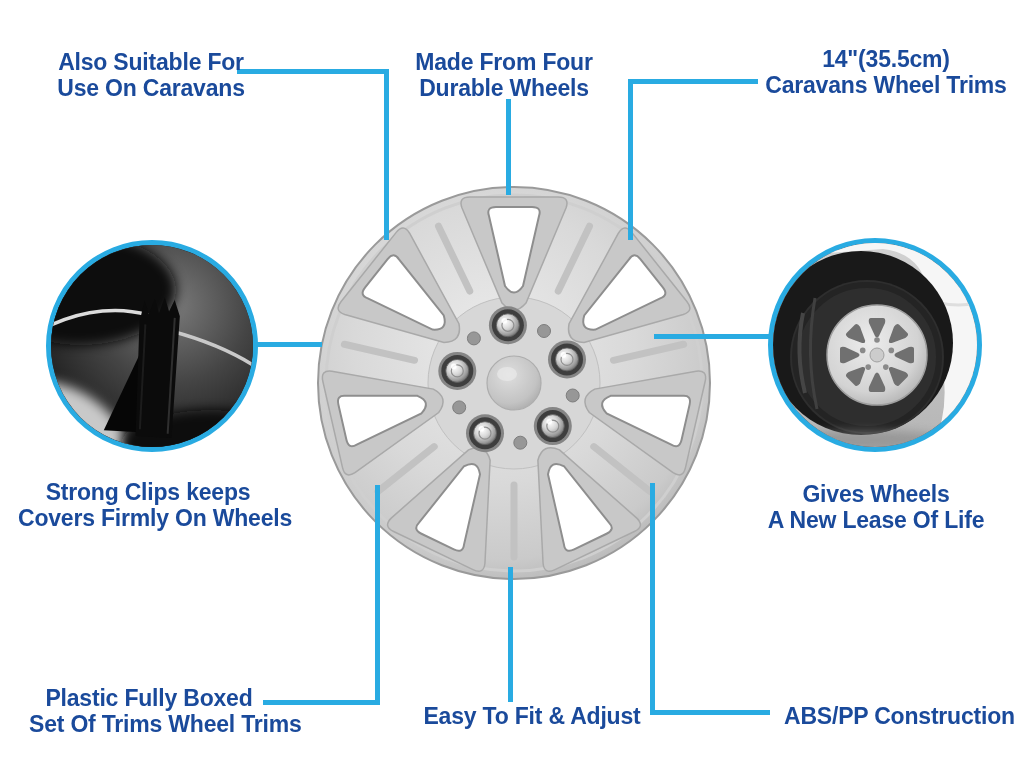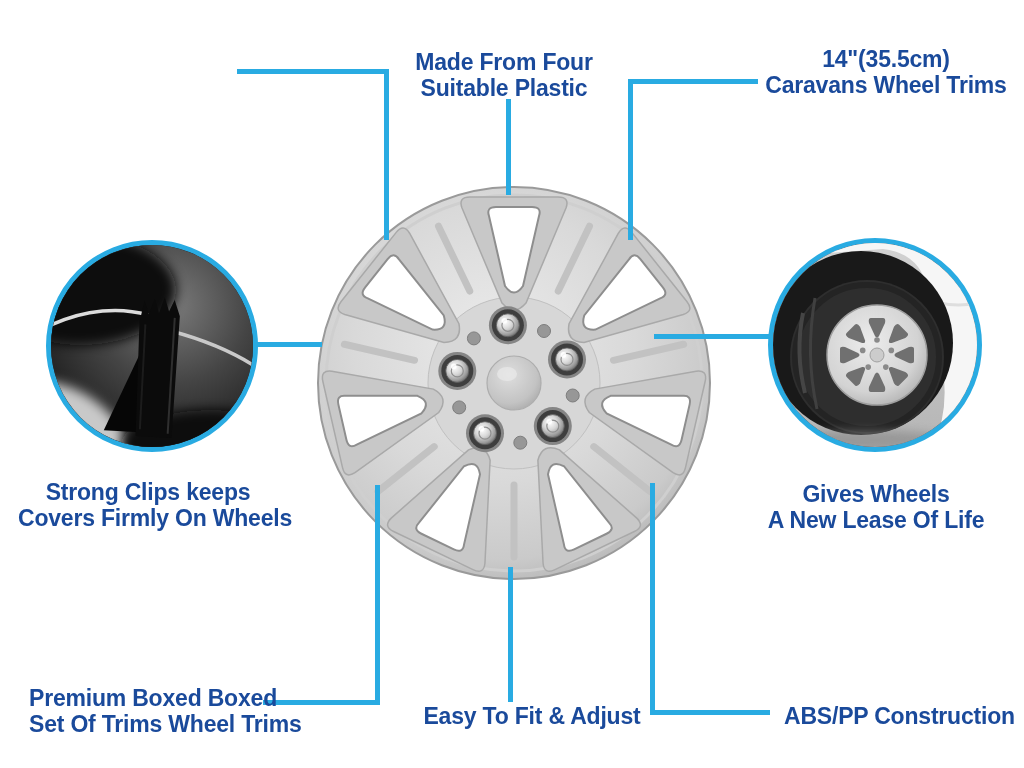--- a/index.html
+++ b/index.html
@@ -122,43 +122,47 @@
   <div class="line" style="left:654px;top:334px;width:116px;height:5px"></div>
 
   <div class="line" style="left:375px;top:485px;width:5px;height:220px"></div>
   <div class="line" style="left:263px;top:700px;width:117px;height:5px"></div>
 
   <div class="line" style="left:508px;top:567px;width:5px;height:135px"></div>
 
   <div class="line" style="left:650px;top:483px;width:5px;height:232px"></div>
   <div class="line" style="left:650px;top:710px;width:120px;height:5px"></div>
 
+  <div class="label" style="left:31px;top:49px;width:240px">
+    <span>Also Suitable For</span>
+    <span>Use On Caravans</span>
+  </div>
 
   <div class="label" style="left:384px;top:49px;width:240px">
     <span>Made From Four</span>
-    <span>Suitable Plastic</span>
+    <span>Durable Wheels</span>
   </div>
 
   <div class="label" style="left:756px;top:46px;width:260px">
     <span>14"(35.5cm)</span>
     <span>Caravans Wheel Trims</span>
   </div>
 
   <div class="label" style="left:18px;top:479px;width:260px">
     <span>Strong Clips keeps</span>
     <span>Covers Firmly On Wheels</span>
   </div>
 
   <div class="label" style="left:746px;top:481px;width:260px">
     <span>Gives Wheels</span>
     <span>A New Lease Of Life</span>
   </div>
 
   <div class="label" style="left:29px;top:685px;width:240px">
-    <span>Premium Boxed Boxed</span>
+    <span>Plastic Fully Boxed</span>
     <span>Set Of Trims Wheel Trims</span>
   </div>
 
   <div class="label" style="left:412px;top:703px;width:240px">
     <span>Easy To Fit &amp; Adjust</span>
   </div>
 
   <div class="label align-left" style="left:772px;top:703px">
     <span>ABS/PP Construction</span>
   </div>

